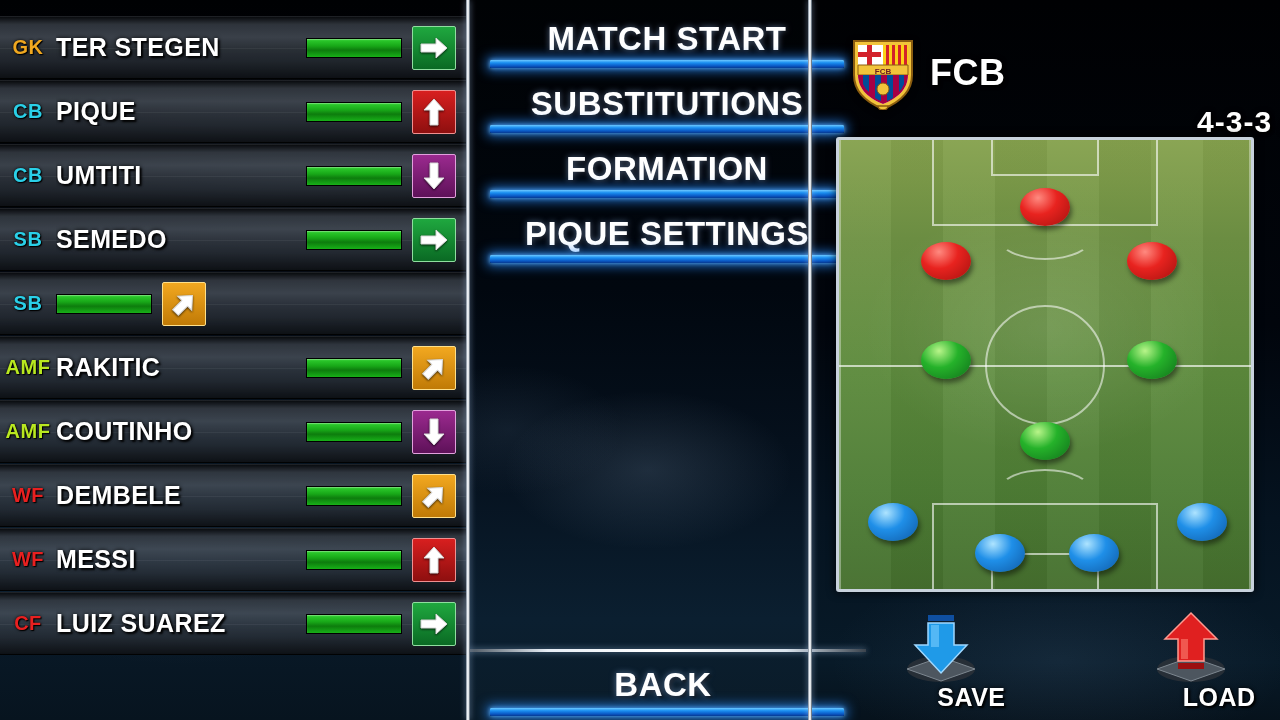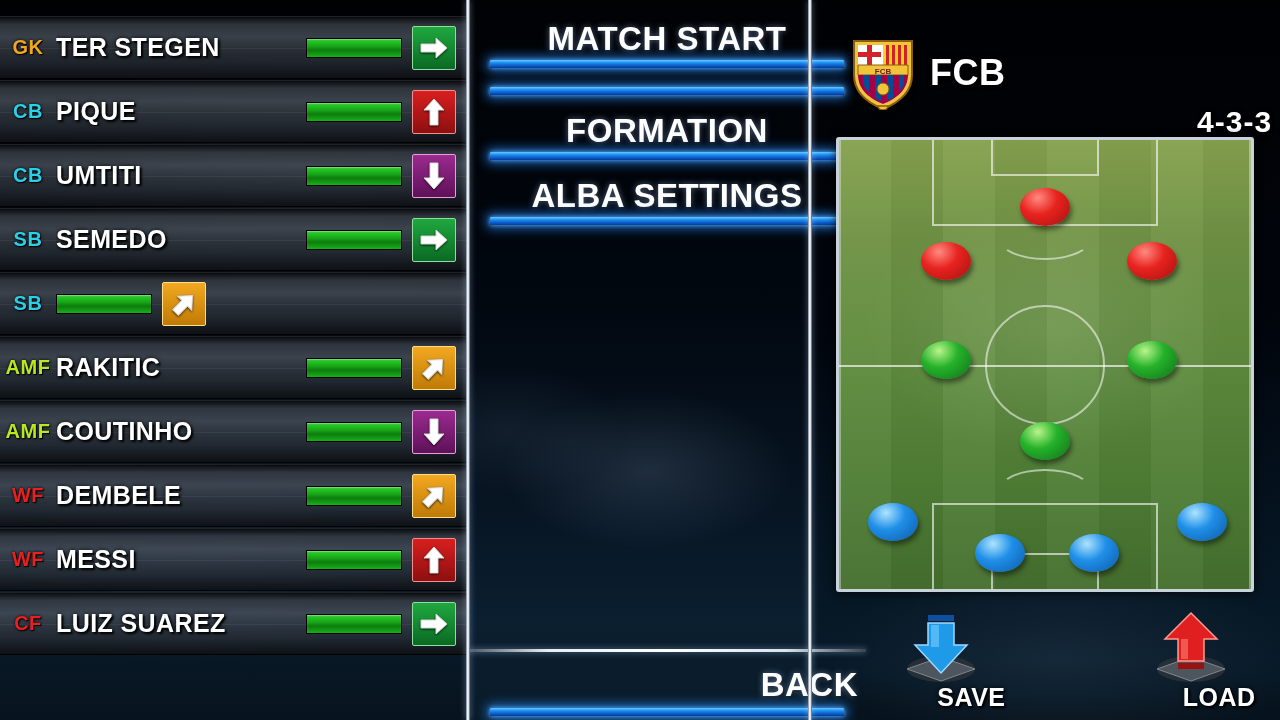--- a/index.html
+++ b/index.html
@@ -112,21 +112,21 @@
   .menu-bar {
     position:absolute; left:10px; right:10px; bottom:1px; height:8px;
     background:linear-gradient(180deg,#6cc8ff 0%,#1a8ef0 35%,#0a57c4 75%,#063a90 100%);
     box-shadow:0 0 12px 3px rgba(40,140,255,.75), 0 0 4px rgba(140,210,255,.9);
     border-radius:1px;
   }
   .menu-spacer { flex:1 1 auto; }
   #back-sep { position:relative; height:3px; z-index:3;
     background:linear-gradient(90deg,#4a5560,#e6edf5 20%,#ffffff 50%,#d8e2ec 80%,#3a434d);
     box-shadow:0 0 6px rgba(180,215,255,.5); }
-  #back-btn { position:relative; z-index:3; padding:14px 8px 16px 0; text-align:right; }
+  #back-btn { position:relative; z-index:3; padding:14px 8px 16px 0; text-align:center; }
   #back-btn .menu-label { font-size:33px; }
   #back-btn .menu-bar { left:22px; right:22px; bottom:4px; }
 
   
   #right { position:absolute; }
   #right-bg { position:absolute; inset:0;
     background:
       radial-gradient(ellipse 320px 140px at 250px 660px, rgba(110,145,185,.12), rgba(0,0,0,0) 72%),
       linear-gradient(180deg,#000103 0%,#01050c 45%,#051320 72%,#081a28 92%,#06121c 100%); }
 
@@ -314,28 +314,29 @@
 <div class="vdiv" id="vdiv-right"></div>
 
 <div class="col" id="center">
   <div id="center-bg"></div>
   <div id="menu-list">
       <div class="menu-item">
         <div class="menu-label">MATCH START</div>
         <div class="menu-bar"></div>
       </div>
       <div class="menu-item">
+        <div class="menu-label">SUBSTITUTIONS</div>
         <div class="menu-bar"></div>
       </div>
       <div class="menu-item">
         <div class="menu-label">FORMATION</div>
         <div class="menu-bar"></div>
       </div>
       <div class="menu-item">
-        <div class="menu-label">ALBA SETTINGS</div>
+        <div class="menu-label">PIQUE SETTINGS</div>
         <div class="menu-bar"></div>
       </div>
     </div>
   <div class="menu-spacer"></div>
   <div id="back-sep"></div>
   <div id="back-btn">
     <div class="menu-label">BACK</div>
     <div class="menu-bar"></div>
   </div>
 </div>

